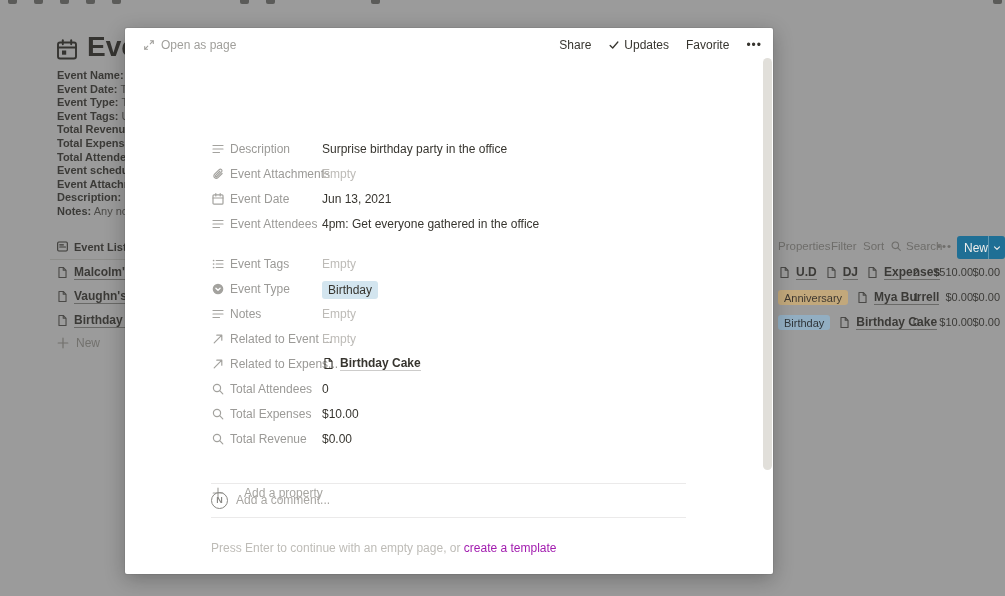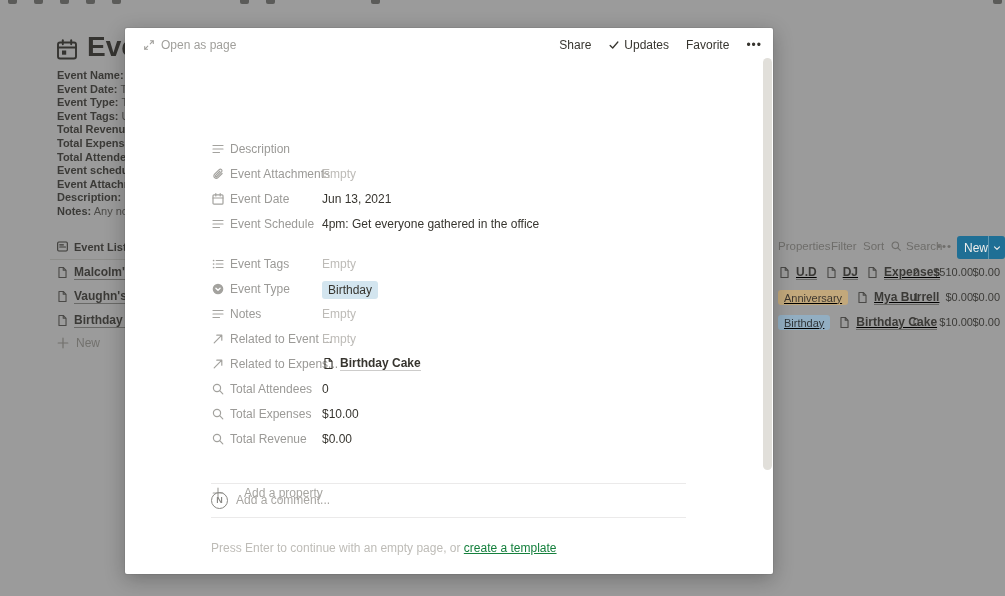--- a/index.html
+++ b/index.html
@@ -24,21 +24,21 @@
   .icn{display:inline-flex;align-items:center;justify-content:center;color:#4A4947;}
   .icn svg{display:block;}
   
   .toolbar-item{position:absolute;top:240px;font-size:11.5px;color:#6E6D6A;white-space:nowrap;}
   .tb-search{display:flex;align-items:center;gap:4px;}
   .new-btn{position:absolute;left:957px;top:236px;width:48px;height:23px;background:#1F6F95;border-radius:3px;
     display:flex;align-items:center;color:#EFEEEC;}
   .new-btn .lbl{font-size:12px;padding-left:7px;flex:1;}
   .new-btn .sep{width:1px;height:23px;background:rgba(255,255,255,.28);}
   .new-btn .chev{width:14px;display:flex;align-items:center;justify-content:center;padding:0 1px;}
-  .t-row{position:absolute;left:778px;height:23px;display:flex;align-items:center;gap:8px;white-space:nowrap;text-decoration:underline;}
+  .t-row{position:absolute;left:778px;height:23px;display:flex;align-items:center;gap:8px;white-space:nowrap;}
   .t-num{position:absolute;font-size:11px;color:#3B3A37;text-align:right;height:23px;line-height:23px;}
   .bgtag{font-size:11px;padding:1.5px 6px;border-radius:3px;white-space:nowrap;}
   
   #modal{position:absolute;left:125px;top:28px;width:648px;height:546px;background:#FFFFFF;border-radius:2px;
     box-shadow:0 0 0 1px rgba(15,15,15,.06),0 5px 20px rgba(15,15,15,.3);}
   .m-openpage{position:absolute;left:18px;top:10px;display:flex;align-items:center;gap:6px;
     font-size:12px;color:#A09F9B;}
   .m-hdr-right{position:absolute;right:11px;top:10px;display:flex;align-items:center;gap:17px;
     font-size:12px;color:#37352F;}
   .m-hdr-right .grp{display:flex;align-items:center;gap:4px;}
@@ -54,21 +54,21 @@
   .pvalue.pageref{top:4px;display:flex;align-items:center;gap:5px;color:#37352F;}
   .pvalue.pageref .nm{font-weight:700;border-bottom:1px solid rgba(55,53,47,.25);}
   .addprop{position:absolute;left:86px;top:452px;height:25px;display:flex;align-items:center;gap:19px;
     font-size:12px;color:#A6A5A1;}
   .m-div{position:absolute;left:86px;width:475px;height:1px;background:rgba(55,53,47,.1);}
   .comment{position:absolute;left:86px;top:462px;height:20px;display:flex;align-items:center;gap:8px;}
   .avatar{width:17px;height:17px;border-radius:50%;border:1px solid #888783;display:flex;align-items:center;
     justify-content:center;font-size:9px;font-weight:700;color:#888783;box-sizing:border-box;}
   .comment .ph{font-size:12px;color:#A8A6A2;}
   .hint{position:absolute;left:86px;top:513px;font-size:12px;color:#BEBCB7;white-space:nowrap;}
-  .hint a{color:#15803d;text-decoration:underline;cursor:pointer;}
+  .hint a{color:#a21caf;cursor:pointer;}
 </style>
 </head>
 <body>
 
 <div id="screen">
 
   <div class="topmark" style="left:8px"></div>
   <div class="topmark" style="left:34px"></div>
   <div class="topmark" style="left:60px"></div>
   <div class="topmark" style="left:86px"></div>
@@ -273,20 +273,21 @@
     <div class="m-scrollthumb"></div>
 
 
     <div class="prop-row" style="top:109px">
       <span class="picon icn">
           <svg width="14" height="14" viewBox="0 0 14 14" fill="none" stroke="currentColor" stroke-width="1.2" stroke-linecap="round" stroke-linejoin="round">
             <path d="M2 3.5h10M2 7h10M2 10.5h6.5"></path>
           </svg>
         </span>
       <span class="plabel">Description</span>
+      <span class="pvalue">Surprise birthday party in the office</span>
     </div>
     <div class="prop-row" style="top:134px">
       <span class="picon icn">
           <svg width="14" height="14" viewBox="0 0 14 14" fill="none" stroke="currentColor" stroke-width="1.2" stroke-linecap="round" stroke-linejoin="round">
             <path d="M11.1 6.5 7 10.6a2.4 2.4 0 0 1-3.4-3.4l4.6-4.6a1.6 1.6 0 0 1 2.3 2.3L5.9 9.5a.8.8 0 0 1-1.2-1.2l4.2-4.1"></path>
           </svg>
         </span>
       <span class="plabel">Event Attachments</span>
       <span class="pvalue empty">Empty</span>
     </div>
@@ -299,21 +300,21 @@
         </span>
       <span class="plabel">Event Date</span>
       <span class="pvalue">Jun 13, 2021</span>
     </div>
     <div class="prop-row" style="top:184px">
       <span class="picon icn">
           <svg width="14" height="14" viewBox="0 0 14 14" fill="none" stroke="currentColor" stroke-width="1.2" stroke-linecap="round" stroke-linejoin="round">
             <path d="M2 3.5h10M2 7h10M2 10.5h6.5"></path>
           </svg>
         </span>
-      <span class="plabel">Event Schedule</span>
+      <span class="plabel">Event Attendees</span>
       <span class="pvalue">4pm: Get everyone gathered in the office</span>
     </div>
     <div class="prop-row" style="top:224px">
       <span class="picon icn">
           <svg width="14" height="14" viewBox="0 0 14 14" fill="none" stroke="currentColor" stroke-width="1.2" stroke-linecap="round" stroke-linejoin="round">
             <circle cx="2.6" cy="3.5" r=".85" fill="currentColor" stroke="none"></circle>
             <circle cx="2.6" cy="7" r=".85" fill="currentColor" stroke="none"></circle>
             <circle cx="2.6" cy="10.5" r=".85" fill="currentColor" stroke="none"></circle>
             <path d="M5.2 3.5h6.8M5.2 7h6.8M5.2 10.5h6.8"></path>
           </svg>

